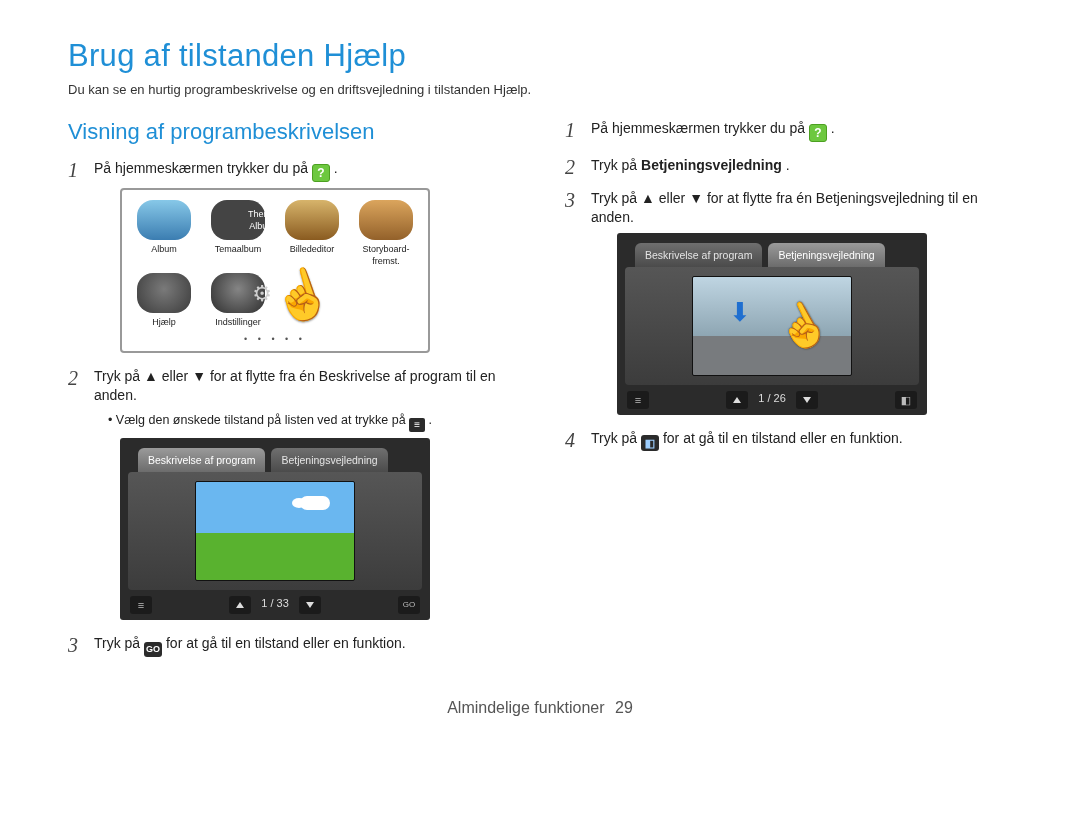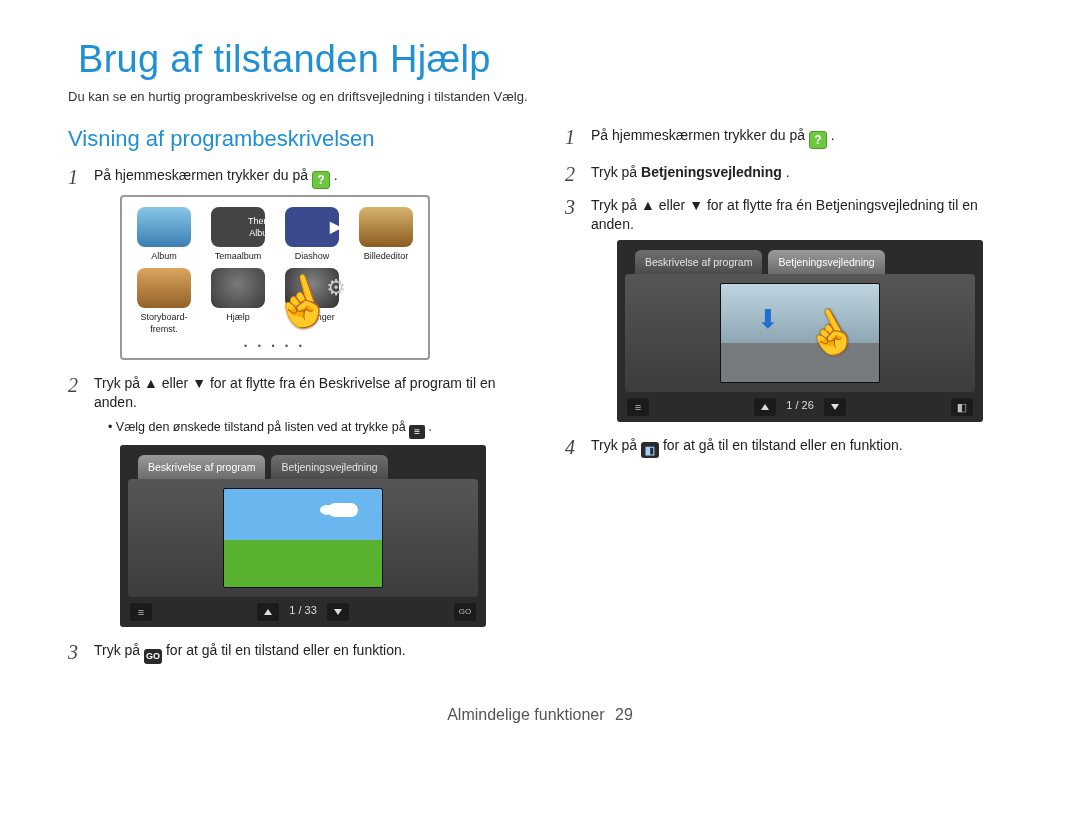--- a/index.html
+++ b/index.html
@@ -1,53 +1,53 @@
 <!DOCTYPE html>
 <html><head>
 <meta charset="utf-8">
 <style>
   * { box-sizing: border-box; margin: 0; padding: 0; }
   html, body { width: 1080px; height: 815px; background: #fff; font-family: Arial, Helvetica, sans-serif; color: #222; }
   .page { padding: 38px 68px 24px 68px; }
-  h1.title { font-size: 38px; font-weight: 400; color: #1f8fd6; letter-spacing: 0.3px; margin-bottom: 8px; margin-left: 10px; }
+  h1.title { font-size: 31px; font-weight: 400; color: #1f8fd6; letter-spacing: 0.3px; margin-bottom: 8px; }
   .intro { font-size: 13px; color: #333; margin-bottom: 22px; }
   .columns { display: flex; gap: 50px; }
   .col { flex: 1; }
   h2.subhead { font-size: 22px; font-weight: 400; color: #1f8fd6; margin-bottom: 14px; }
   ol.steps { list-style: none; counter-reset: step; }
   ol.steps > li { position: relative; padding-left: 26px; font-size: 14px; color: #222; margin-bottom: 14px; line-height: 1.35; }
   ol.steps > li .num { position: absolute; left: 0; top: -2px; font-family: Georgia, 'Times New Roman', serif; font-style: italic; font-size: 20px; color: #444; }
   .bullet-sub { margin: 8px 0 0 0; padding-left: 14px; font-size: 12.5px; color: #222; }
   .bullet-sub::before { content: "• "; }
   .icon-box { display: inline-flex; vertical-align: -4px; width: 18px; height: 18px; border-radius: 3px; align-items: center; justify-content: center; font-size: 12px; font-weight: bold; }
   .icon-help { background: #6dc83f; color: #fff; border: 1px solid #4ca021; }
   .icon-go { background: #2b2b2b; color: #fff; border-radius: 3px; font-size: 9px; padding: 1px 2px; width: auto; height: auto; }
   .icon-list { background: #2b2b2b; color: #fff; width: 16px; height: 14px; font-size: 10px; border-radius: 2px; }
   .icon-camgo { background: #2b2b2b; color: #9ecfff; width: 18px; height: 16px; border-radius: 3px; font-size: 11px; }
 
   
   .shot-menu { width: 310px; border: 2px solid #999; border-radius: 4px; background: #fff; padding: 10px 10px 6px 10px; margin: 6px 0 14px 26px; position: relative; }
   .grid-icons { display: grid; grid-template-columns: repeat(4, 1fr); gap: 6px 10px; }
   .app-icon { text-align: center; font-size: 9px; color: #222; }
-  .app-icon .thumb { width: 54px; height: 40px; border-radius: 8px; margin: 0 auto 3px auto; display: flex; align-items: center; justify-content: center; font-size: 16px; color: #fff; padding-left: 48px; }
+  .app-icon .thumb { width: 54px; height: 40px; border-radius: 16px; margin: 0 auto 3px auto; display: flex; align-items: center; justify-content: center; font-size: 16px; color: #fff; padding-left: 48px; }
   .thumb.album { background: linear-gradient(#87c8e8, #3b7db1); }
   .thumb.tema  { background: #444; color: #fff; font-size: 9px; }
   .thumb.dias  { background: #3b4a8f; }
   .thumb.edit  { background: linear-gradient(#d7b46b, #8a5b20); }
   .thumb.story { background: linear-gradient(#dba55d, #93612a); }
   .thumb.bag   { background: linear-gradient(#3f6fb0, #6e97cf); }
   .thumb.help  { background: radial-gradient(circle at 50% 40%, #7a7a7a, #3b3b3b); }
   .thumb.set   { background: radial-gradient(circle at 50% 40%, #858585, #2e2e2e); }
   .thumb.set::before { content: "⚙"; font-size: 22px; color: #cfcfcf; }
   .thumb.dias::before { content: "▶"; }
   .touch-hand { position: absolute; right: 96px; bottom: 22px; font-size: 48px; pointer-events: none; text-shadow: 0 1px 2px rgba(0,0,0,.4); transform: rotate(-18deg); }
   .dots { text-align: center; font-size: 9px; letter-spacing: 4px; color: #555; margin-top: 4px; }
 
   
-  .screen { width: 366px; background: #2b2b2b; border-radius: 3px; margin: 6px 0 14px 26px; color: #ddd; font-size: 11px; overflow: hidden; }
+  .screen { width: 310px; background: #2b2b2b; border-radius: 3px; margin: 6px 0 14px 26px; color: #ddd; font-size: 11px; overflow: hidden; }
   .screen .tabs { display: flex; padding: 10px 10px 0 18px; gap: 6px; }
   .screen .tab { padding: 5px 10px; border-radius: 6px 6px 0 0; background: linear-gradient(#6f6f6f, #4b4b4b); font-size: 10.5px; color: #e4e4e4; }
   .screen .tab.active { background: linear-gradient(#9a9a9a, #6c6c6c); color: #fff; }
   .screen .body { background: linear-gradient(#565656, #3c3c3c); margin: 0 8px; border-radius: 4px; height: 118px; position: relative; display:flex; align-items:center; justify-content:center; }
   .screen .footer { display: flex; align-items: center; justify-content: space-between; padding: 6px 10px; }
   .screen .footer .nav { display: flex; align-items: flex-start; gap: 10px; color: #ddd; }
   .screen .footer .nav .btn { width: 22px; height: 18px; background: #1b1b1b; border-radius: 3px; display:flex; align-items:center; justify-content:center; }
   .screen .footer .nav .btn .mini-up { border-left:4px solid transparent; border-right:4px solid transparent; border-bottom:6px solid #ddd; width:0; height:0; }
   .screen .footer .nav .btn .mini-down { border-left:4px solid transparent; border-right:4px solid transparent; border-top:6px solid #ddd; width:0; height:0; }
   .screen .footer .side-btn { width: 22px; height: 18px; background: #1b1b1b; border-radius: 3px; display:flex; align-items:center; justify-content:center; color:#bbb; font-size:11px; }
@@ -59,40 +59,39 @@
   .guide-illus .hand { position:absolute; right:22px; top:22px; font-size:42px; transform: rotate(-28deg); color:#f4f4f4; text-shadow:0 0 2px #333; }
 
   .page-footer { text-align: center; font-size: 16px; color: #555; margin-top: 28px; }
   .page-footer .pg { margin-left: 6px; }
 </style>
 </head>
 <body>
 
 <div class="page">
   <h1 class="title">Brug af tilstanden Hjælp</h1>
-  <p class="intro">Du kan se en hurtig programbeskrivelse og en driftsvejledning i tilstanden Vælg.</p>
+  <p class="intro">Du kan se en hurtig programbeskrivelse og en driftsvejledning i tilstanden Hjælp.</p>
 
   <div class="columns">
 
     <div class="col">
       <h2 class="subhead">Visning af programbeskrivelsen</h2>
 
       <ol class="steps">
         <li>
           <span class="num">1</span>
           <span>På hjemmeskærmen trykker du på </span>
           <span class="icon-box icon-help">?</span>
           <span>.</span>
 
           
           <div class="shot-menu">
             <div class="grid-icons">
               <div class="app-icon"><div class="thumb album"></div><span>Album</span></div>
               <div class="app-icon"><div class="thumb tema">Theme<br>Album</div><span>Temaalbum</span></div>
-              <div class="app-icon"><div class="thumb dias"></div><span>Diashow</span></div>
               <div class="app-icon"><div class="thumb edit"></div><span>Billededitor</span></div>
               <div class="app-icon"><div class="thumb story"></div><span>Storyboard-fremst.</span></div>
               <div class="app-icon"><div class="thumb help"></div><span>Hjælp</span></div>
               <div class="app-icon"><div class="thumb set"></div><span>Indstillinger</span></div>
             </div>
             <div class="dots">• • • • •</div>
             <div class="touch-hand">☝</div>
           </div>
         </li>
 

